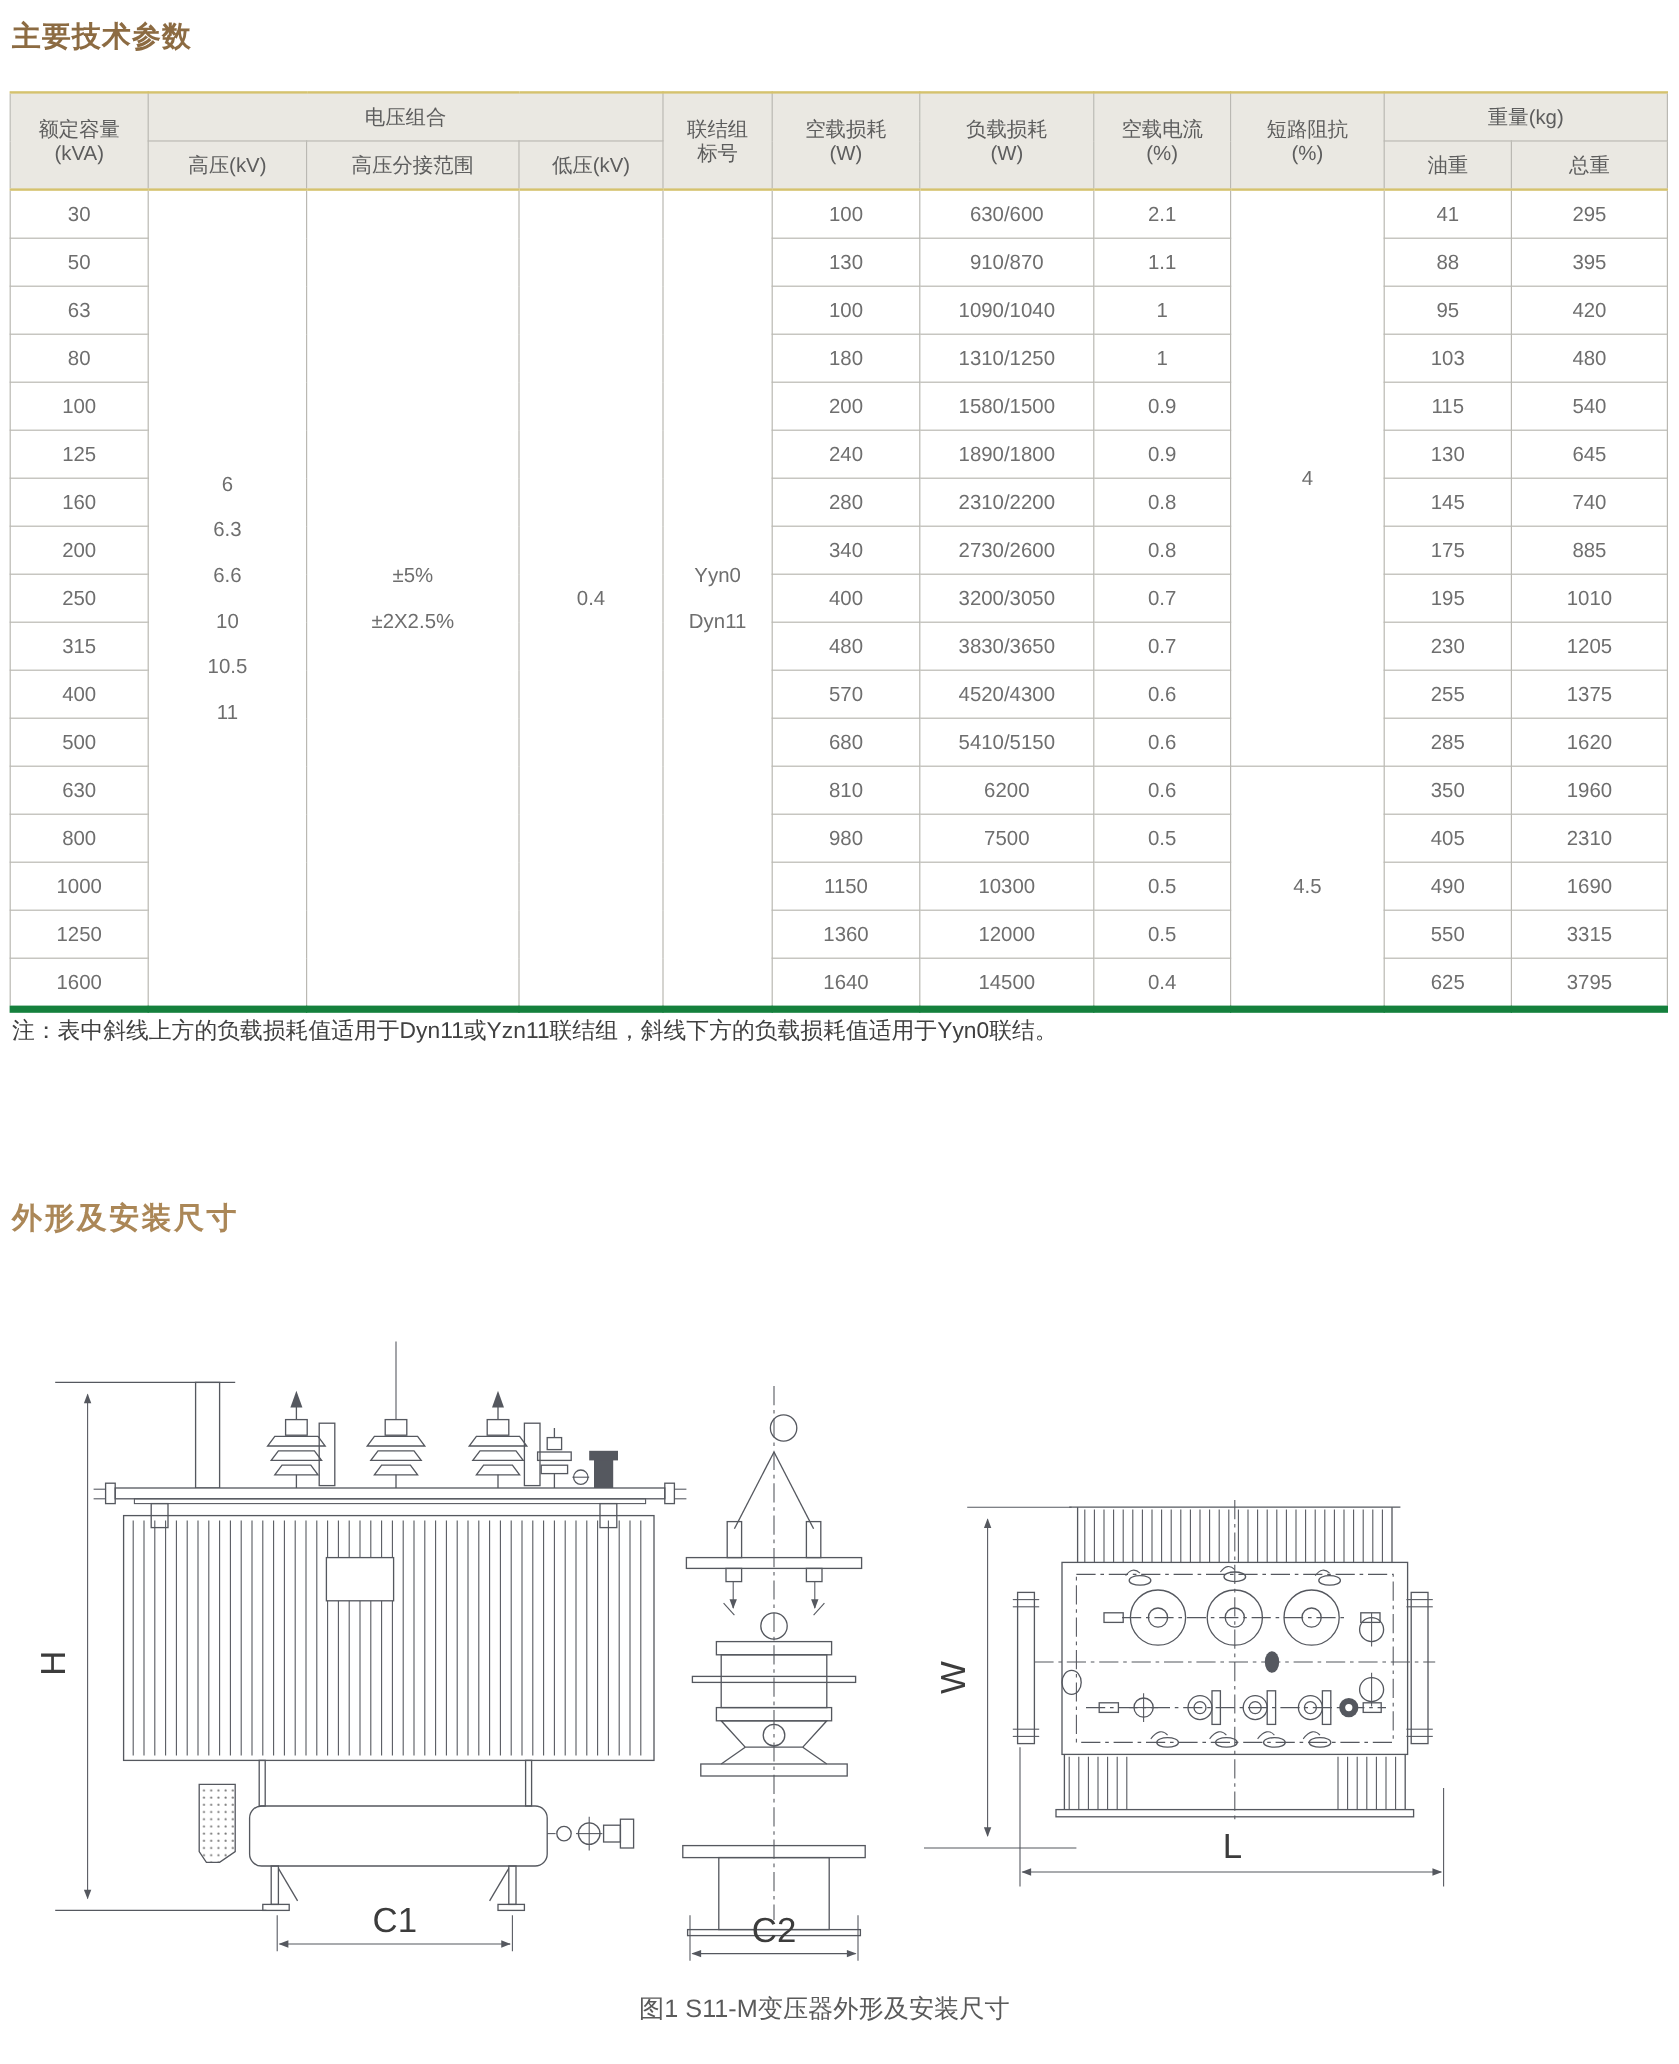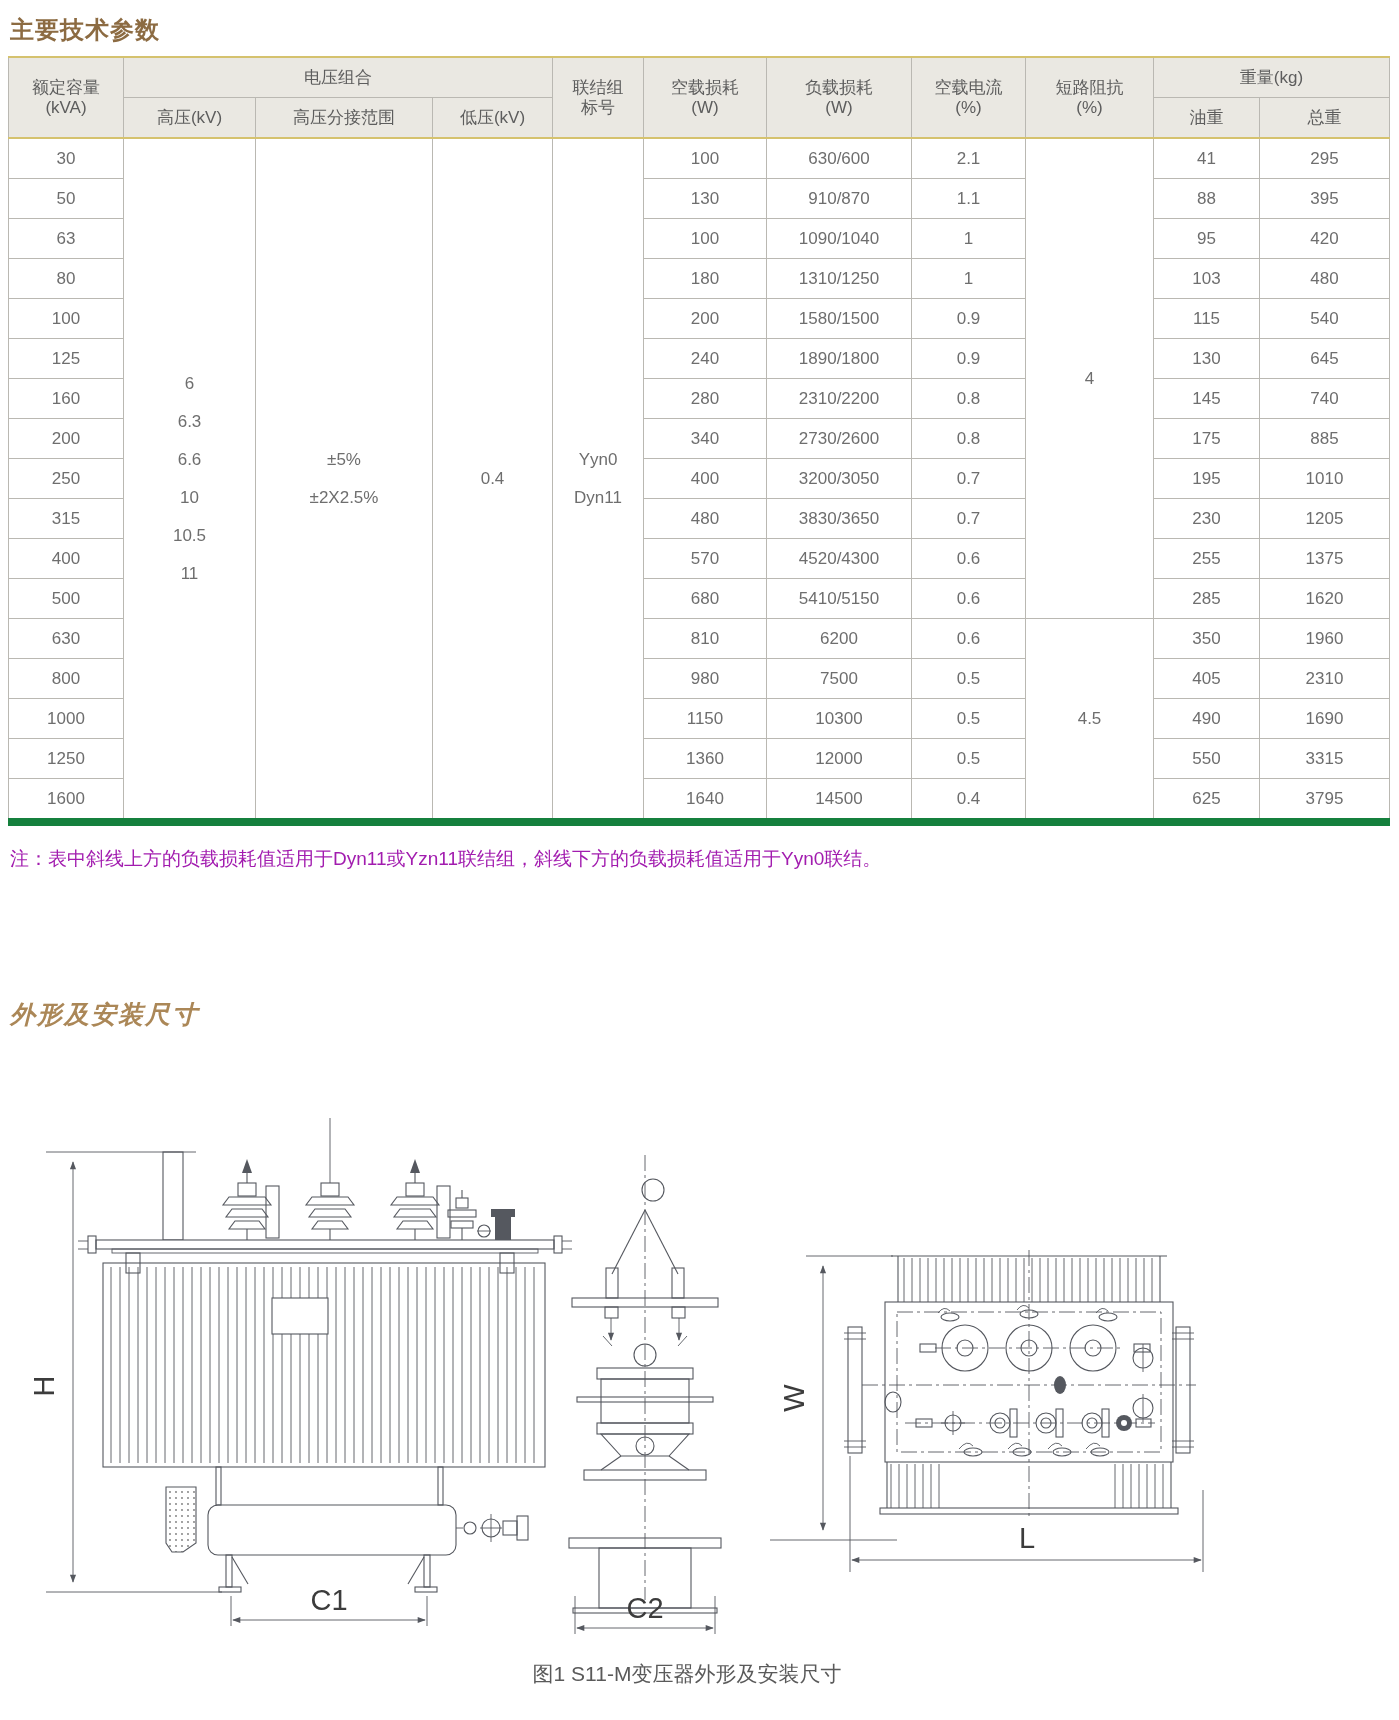--- a/index.html
+++ b/index.html
@@ -6,38 +6,38 @@
   body{
     width:1399px;height:1720px;background:#ffffff;position:relative;
     font-family:"Liberation Sans","DejaVu Sans",sans-serif;
   }
   .title1{
     position:absolute;top:14px;left:10px;margin:0;
     font-size:24px;font-weight:bold;color:var(--title-primary);letter-spacing:1px;font-family:Liberation Serif, serif;
   }
   .title2{
     position:absolute;top:998px;left:10px;margin:0;
-    font-size:25px;font-weight:bold;color:var(--title-secondary);letter-spacing:2px;font-style:italic;
+    font-size:25px;font-weight:bold;color:var(--title-secondary);letter-spacing:2px;
   }
   table{
-    position:absolute;top:56px;left:8px;border-collapse:collapse;table-layout:fixed;
+    position:absolute;top:76px;left:8px;border-collapse:collapse;table-layout:fixed;
     border-top:2px solid var(--table-accent-border);
-    border-bottom:8px solid #15803d;
+    border-bottom:6px solid #15803d;
   }
   th,td{border:1px solid #bab8b2;text-align:center;vertical-align:middle;padding:0;}
   thead th{
     background:var(--header-bg);color:#5d5d5d;font-size:17px;font-weight:normal;
     height:39px;line-height:20px;
   }
   tbody td{color:#6e6e6e;font-size:17px;height:39px;background:#ffffff;}
   tbody tr:first-child td{border-top:2px solid var(--table-accent-border);}
   td.stack div{height:38px;line-height:38px;}
   .note{
     position:absolute;top:846px;left:10px;margin:0;
-    font-size:19px;color:#a21caf;
+    font-size:19px;color:#404040;
   }
   .drawing{position:absolute;top:1040px;left:0;color:var(--drawing-stroke);}
   .drawing .ln{fill:none;stroke:currentColor;stroke-width:1.1;}
   .drawing .thin{fill:none;stroke:currentColor;stroke-width:0.9;}
   .drawing .cl{fill:none;stroke:currentColor;stroke-width:0.9;stroke-dasharray:16 4 3 4;}
   .drawing .solid{fill:currentColor;stroke:none;}
   .drawing .wht{fill:#ffffff;stroke:currentColor;stroke-width:1.1;}
   .drawing text{
     fill:#3c3c3c;stroke:none;font-size:29px;
     font-family:"Liberation Sans","DejaVu Sans",sans-serif;

